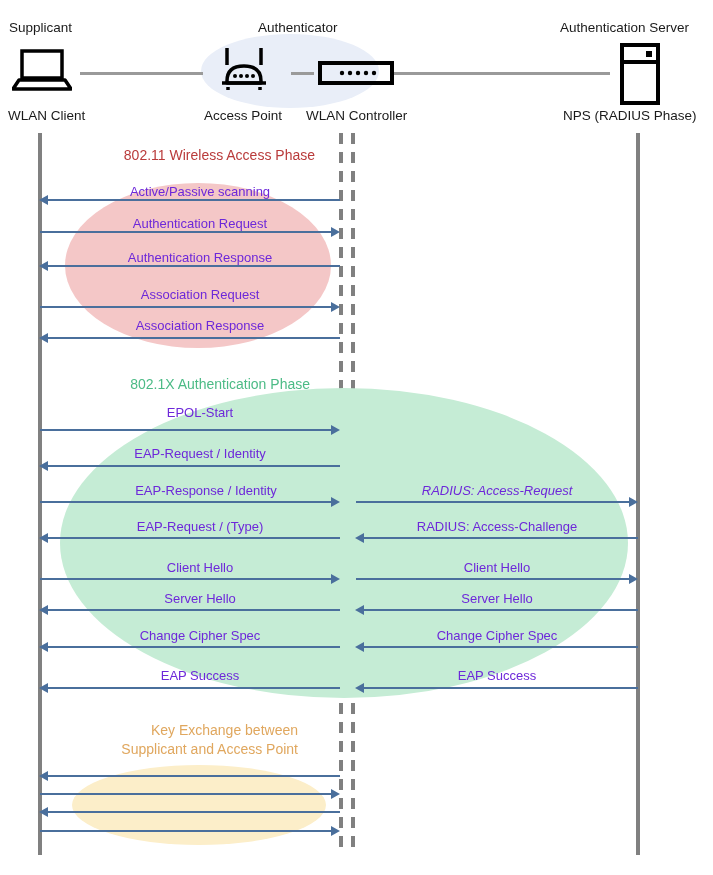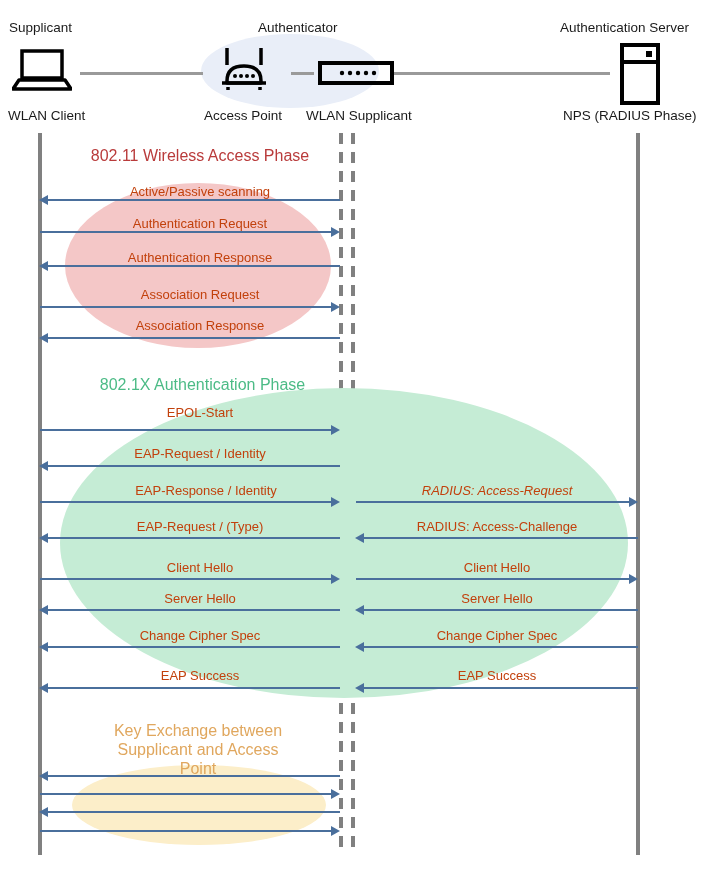--- a/index.html
+++ b/index.html
@@ -17,28 +17,28 @@
   .lifeline-dash{position:absolute;width:4px;
       background:repeating-linear-gradient(to bottom,#808080 0px,#808080 11px,rgba(0,0,0,0) 11px,rgba(0,0,0,0) 19px);}
 
   
   .blob{position:absolute;border-radius:50%;}
   .blob-red{background:#f4c7c7;}
   .blob-green{background:#c5ecd5;}
   .blob-orange{background:#fceec9;}
 
   
-  .phase-label{position:absolute;font-size:16px;text-align:center;line-height:19px;white-space:pre-line;}
+  .phase-label{position:absolute;font-size:14px;text-align:right;line-height:19px;white-space:pre-line;}
 
   
   .arrow{position:absolute;height:2px;background:#4a6f9c;}
   .head{position:absolute;width:0;height:0;border-top:5px solid transparent;border-bottom:5px solid transparent;}
   .head-r{border-left:9px solid #4a6f9c;}
   .head-l{border-right:9px solid #4a6f9c;}
-  .msg{position:absolute;font-size:13px;color:#c2410c;text-align:center;white-space:nowrap;transform:translateX(-50%);}
+  .msg{position:absolute;font-size:13px;color:#6d28d9;text-align:center;white-space:nowrap;transform:translateX(-50%);}
 
   
   .icon{position:absolute;}
 </style>
 </head>
 <body>
 
 <div id="canvas">
 
   <div class="hub-ellipse" style="left:201px;top:34px;width:178px;height:74px;"></div>
@@ -79,21 +79,21 @@
   </svg>
 
   <svg class="icon" style="left:620px;top:43px;" width="40" height="62" viewBox="0 0 40 62">
     <rect x="2" y="2" width="36" height="58" fill="none" stroke="#000" stroke-width="4"></rect>
     <line x1="4" y1="19" x2="36" y2="19" stroke="#000" stroke-width="4"></line>
     <rect x="26" y="8" width="6" height="6" fill="#000"></rect>
   </svg>
 
   <div class="actor-sub" style="left:8px;top:108px;">WLAN Client</div>
   <div class="actor-sub" style="left:204px;top:108px;text-align:right;">Access Point</div>
-  <div class="actor-sub" style="left:306px;top:108px;">WLAN Supplicant</div>
+  <div class="actor-sub" style="left:306px;top:108px;">WLAN Controller</div>
   <div class="actor-sub" style="left:563px;top:108px;">NPS (RADIUS Phase)</div>
 
   <div class="lifeline" style="left:38px;top:133px;height:722px;"></div>
   <div class="lifeline-dash" style="left:339px;top:133px;height:722px;"></div>
   <div class="lifeline-dash" style="left:351px;top:133px;height:722px;"></div>
   <div class="lifeline" style="left:636px;top:133px;height:722px;"></div>
 
   <div class="blob blob-red" style="left:65px;top:183px;width:266px;height:165px;"></div>
   <div class="phase-label" style="left:85px;top:146px;width:230px;color:#b93b3b;">802.11 Wireless Access Phase</div>
 

